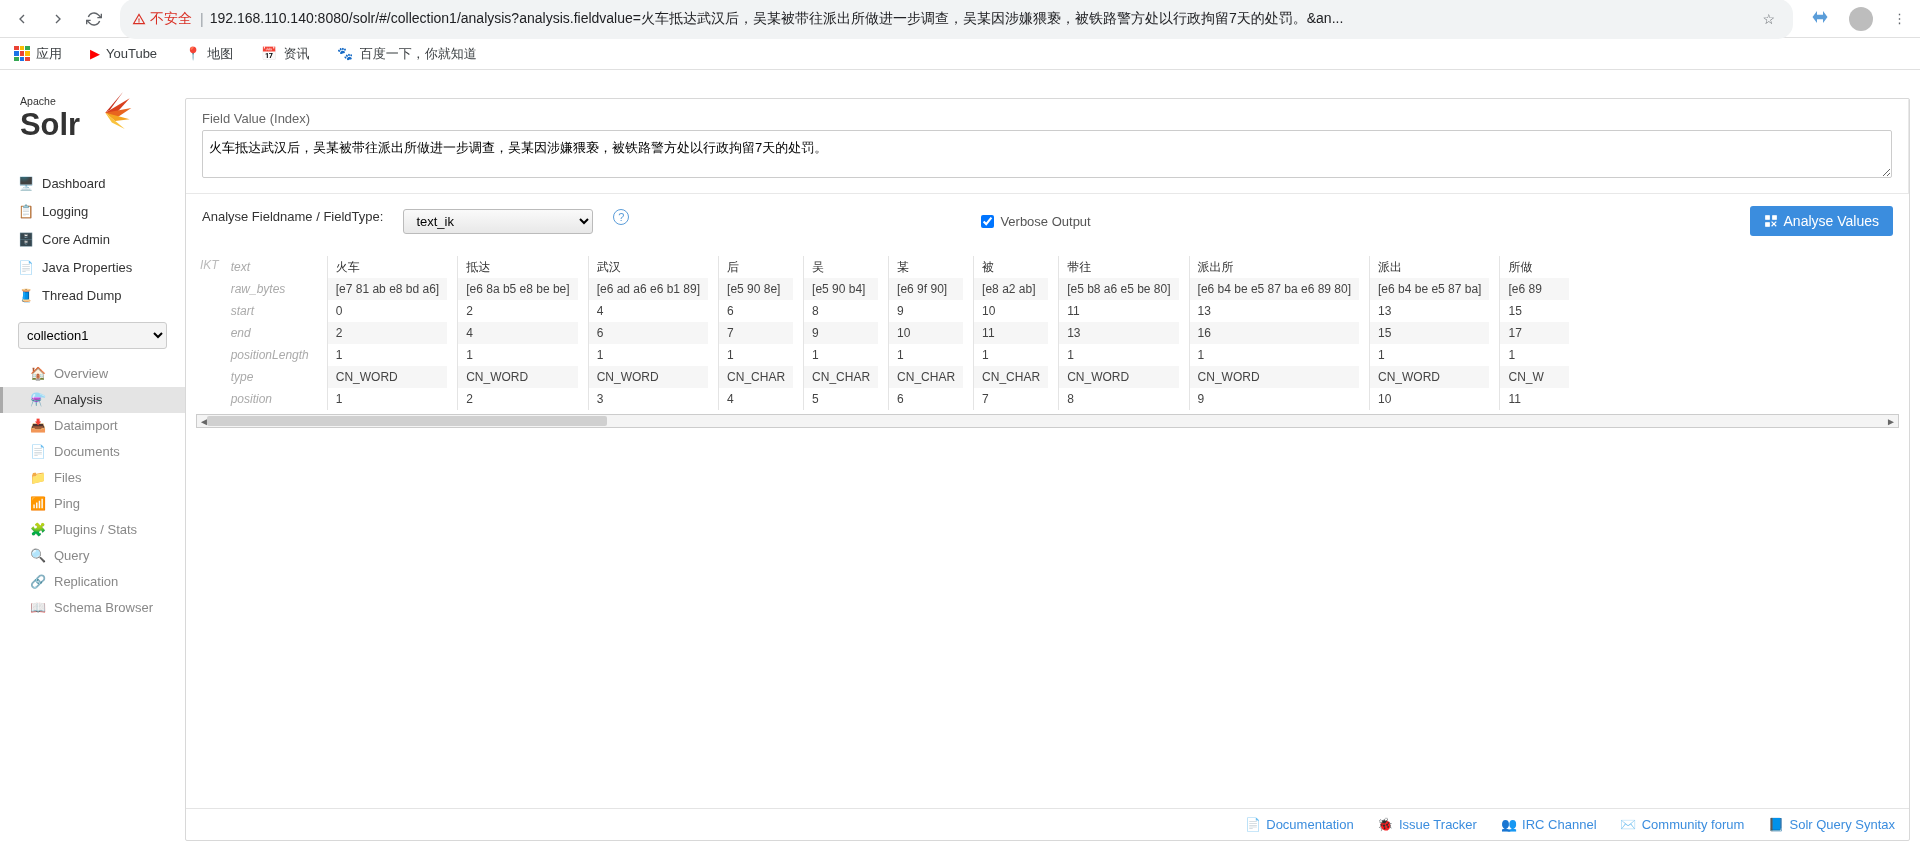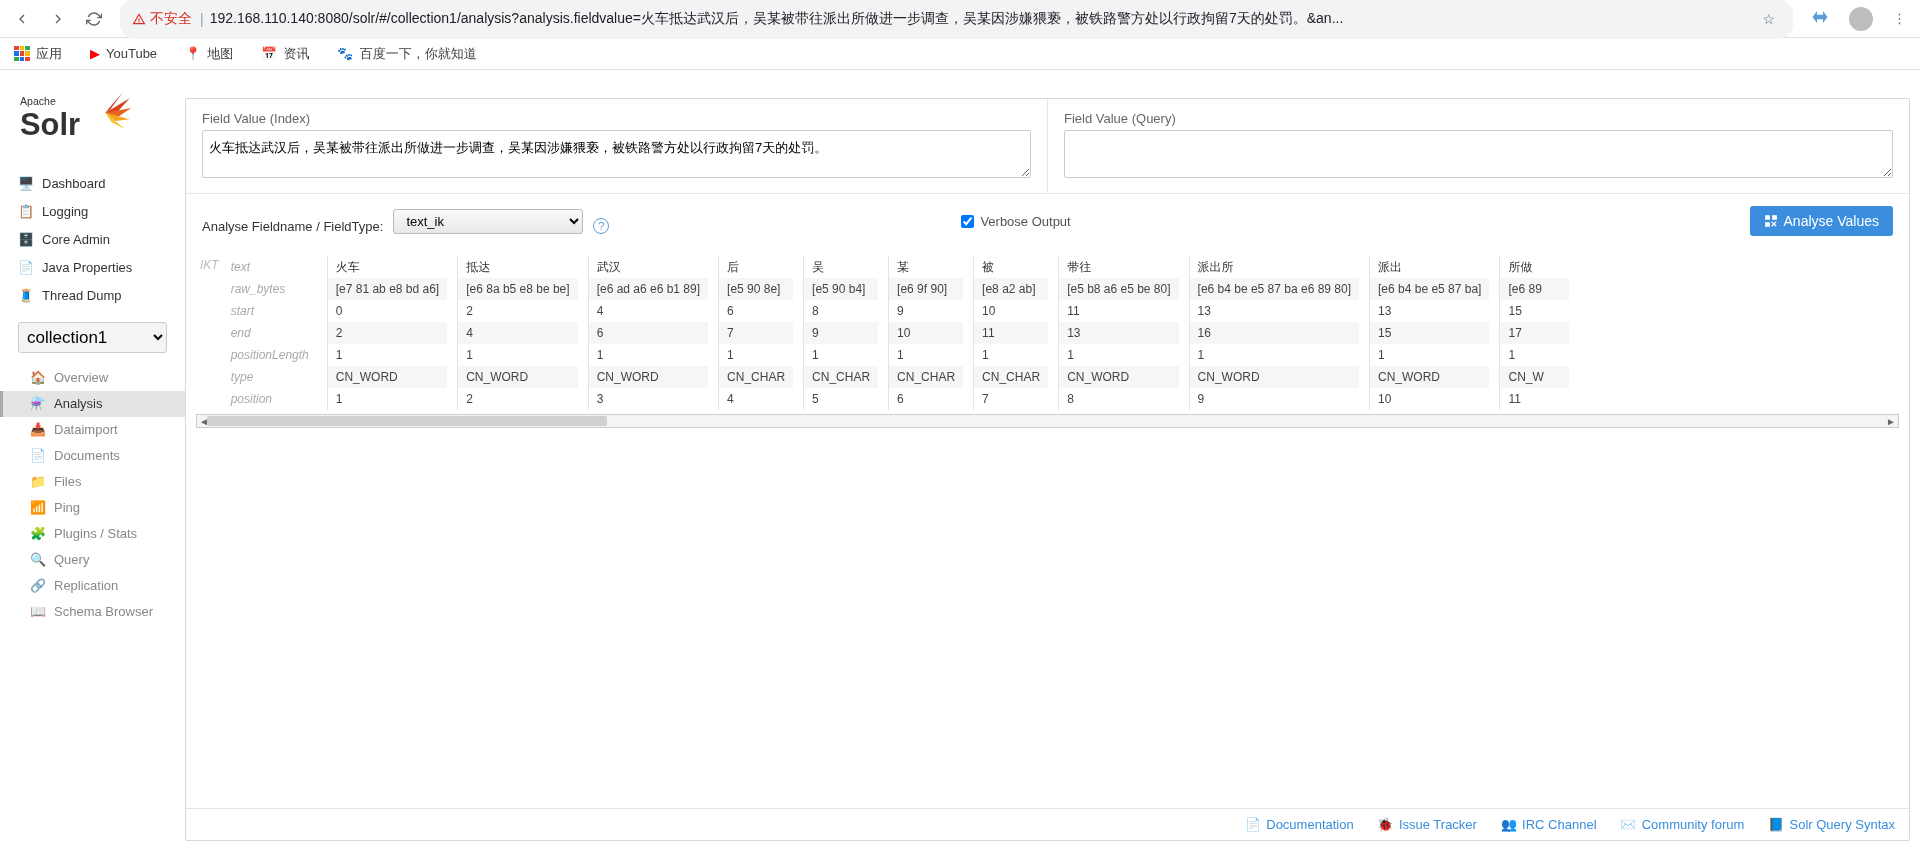--- a/index.html
+++ b/index.html
@@ -26,33 +26,33 @@
 
 
 .app-wrap { display: flex; min-height: calc(100vh - 70px); }
 .sidebar { width: 185px; padding: 10px 0; flex-shrink: 0; }
 .logo-area { padding: 10px 20px 20px; }
 .logo-area svg { width: 130px; }
 .side-item { display: flex; align-items: center; gap: 8px; padding: 6px 18px; font-size: 13px; color: #333; cursor: pointer; }
 .sub-item { display: flex; align-items: center; gap: 8px; padding: 5px 12px 5px 30px; font-size: 13px; color: #888; cursor: pointer; }
 .sub-item.active { background: #e4e4e4; color: #333; border-left: 3px solid #aaa; padding-left: 27px; }
 .collection-select { margin: 12px 18px; }
-.collection-select select { width: 100%; padding: 4px; font-size: 17px; background: #f4f4f4; border: 1px solid #ccc; border-radius: 3px; }
+.collection-select select { width: 100%; padding: 4px; font-size: 13px; background: #f4f4f4; border: 1px solid #ccc; border-radius: 3px; }
 .side-icon { width: 16px; height: 16px; display: inline-flex; align-items: center; justify-content: center; font-size: 13px; }
 
 
 .content { flex: 1; border: 1px solid #d8d8d8; border-radius: 2px; margin: 28px 10px 10px 0; padding: 0; background: #fff; display: flex; flex-direction: column; overflow: hidden; }
 .form-row { display: flex; border-bottom: 1px solid #e8e8e8; }
 .form-col { flex: 1; padding: 12px 16px; }
 .form-col:first-child { border-right: 1px solid #e8e8e8; }
 .field-label { font-size: 13px; color: #666; margin-bottom: 4px; }
 .field-textarea { width: 100%; height: 48px; border: 1px solid #ccc; border-radius: 2px; padding: 8px 6px; font-size: 13px; font-family: inherit; resize: both; }
 
 .controls-row { display: flex; align-items: center; padding: 12px 16px; gap: 12px; }
-.controls-left { display: flex; align-items: flex-end; gap: 10px; }
+.controls-left { display: flex; align-items: flex-start; gap: 20px; }
 .fieldtype-select { padding: 3px 8px; font-size: 13px; border: 1px solid #bbb; border-radius: 3px; background: linear-gradient(#fafafa,#e8e8e8); min-width: 190px; }
 .help-circle { width: 16px; height: 16px; border: 1px solid #5b9dd9; border-radius: 50%; display: inline-flex; align-items: center; justify-content: center; font-size: 11px; color: #5b9dd9; cursor: pointer; }
 .controls-mid { flex: 1; }
 .verbose-wrap { display: flex; align-items: center; gap: 6px; font-size: 13px; color: #555; margin-left: 340px; }
 .analyse-btn { background: #3b8dde; color: #fff; border: none; padding: 7px 14px; border-radius: 3px; font-size: 14px; cursor: pointer; display: flex; align-items: center; gap: 6px; text-align: center; }
 
 
 .analysis-scroll { overflow-x: auto; padding: 8px 10px 0; position: relative; }
 .analysis-table { display: flex; gap: 10px; min-width: max-content; }
 .hdr-col { display: flex; flex-direction: column; }
@@ -226,24 +226,20 @@
         <span class="side-icon" style="color:#7a9ecb">📖</span>
         <span>Schema Browser</span>
       </div>
   </div>
 
   <div class="content">
     <div class="form-row">
       <div class="form-col">
         <div class="field-label">Field Value (Index)</div>
         <textarea class="field-textarea" style="">火车抵达武汉后，吴某被带往派出所做进一步调查，吴某因涉嫌猥亵，被铁路警方处以行政拘留7天的处罚。</textarea>
-      </div>
-      <div class="form-col">
-        <div class="field-label">Field Value (Query)</div>
-        <textarea class="field-textarea" style=""></textarea>
       </div>
     </div>
 
     <div class="controls-row">
       <div class="controls-left">
         <span>Analyse Fieldname / FieldType:</span>
         <select class="fieldtype-select"><option>text_ik</option></select>
         <span class="help-circle">?</span>
       </div>
       <div class="verbose-wrap">

